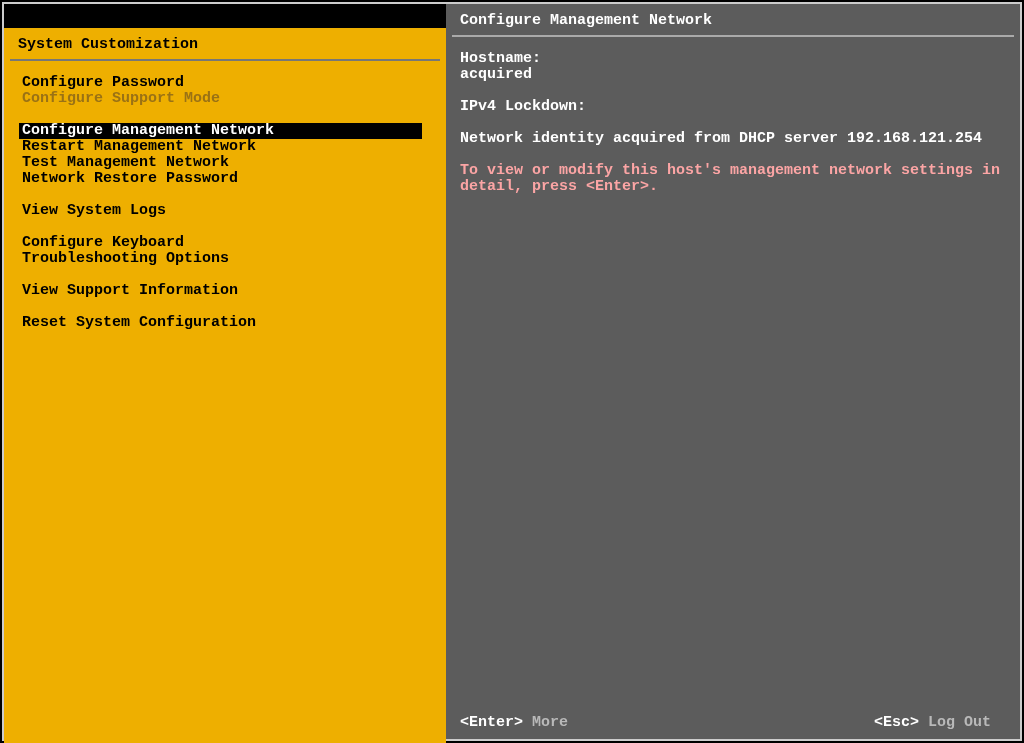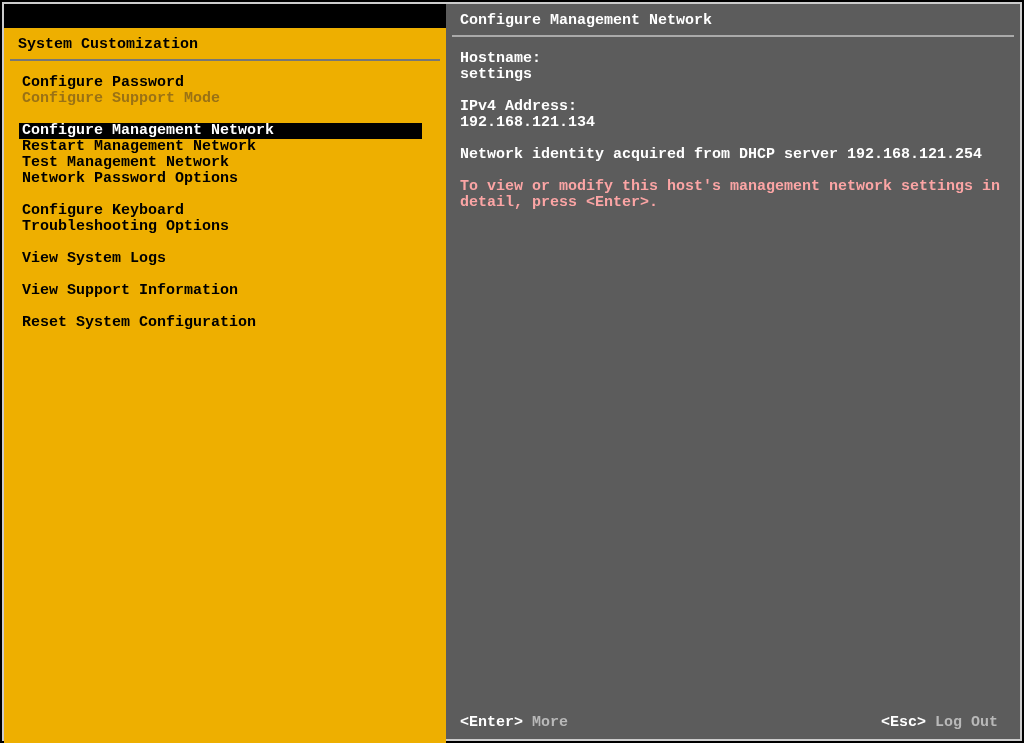--- a/index.html
+++ b/index.html
@@ -70,21 +70,21 @@
     padding-left:3px;
   }
   .detail{
     padding:14px 16px 0 14px;
     line-height:16px;
   }
   .detail-block{margin-bottom:16px;}
   .hint{color:#fca5a5;}
   .footer{
     position:absolute;
-    left:0;right:8px;bottom:0;
+    left:0;right:15px;bottom:0;
     padding:6px 14px 8px 14px;
     display:flex;
     justify-content:space-between;
     color:#fff;
   }
   .footer .key{color:#fff;font-weight:bold;}
   .footer .lbl{color:#b9b9b9;font-weight:bold;}
 </style>
 </head>
 <body>
@@ -96,49 +96,48 @@
     <hr class="hr-left">
     <div class="menu" id="menu-root">
         <div class="menu-group">
           <div class="menu-item">Configure Password</div>
           <div class="menu-item disabled">Configure Support Mode</div>
         </div>
         <div class="menu-group">
           <div class="menu-item selected">Configure Management Network</div>
           <div class="menu-item">Restart Management Network</div>
           <div class="menu-item">Test Management Network</div>
-          <div class="menu-item">Network Password Options</div>
+          <div class="menu-item">Network Restore Password</div>
+        </div>
+        <div class="menu-group">
+          <div class="menu-item">View System Logs</div>
         </div>
         <div class="menu-group">
           <div class="menu-item">Configure Keyboard</div>
           <div class="menu-item">Troubleshooting Options</div>
-        </div>
-        <div class="menu-group">
-          <div class="menu-item">View System Logs</div>
         </div>
         <div class="menu-group">
           <div class="menu-item">View Support Information</div>
         </div>
         <div class="menu-group">
           <div class="menu-item">Reset System Configuration</div>
         </div>
       </div>
   </div>
 
   <div class="pane right">
     <div class="title-row">Configure Management Network</div>
     <hr class="hr-right">
     <div class="detail">
       <div class="detail-block">
         <div>Hostname:</div>
-        <div>settings</div>
+        <div>acquired</div>
       </div>
       <div class="detail-block">
-        <div>IPv4 Address:</div>
-        <div>192.168.121.134</div>
+        <div>IPv4 Lockdown:</div>
       </div>
       <div class="detail-block">
         <div>Network identity acquired from DHCP server 192.168.121.254</div>
       </div>
       <div class="detail-block hint">To view or modify this host's management network settings in detail, press &lt;Enter&gt;.</div>
     </div>
     <div class="footer">
       <div>
         <span class="key">&lt;Enter&gt;</span>
         <span class="lbl">More</span>

